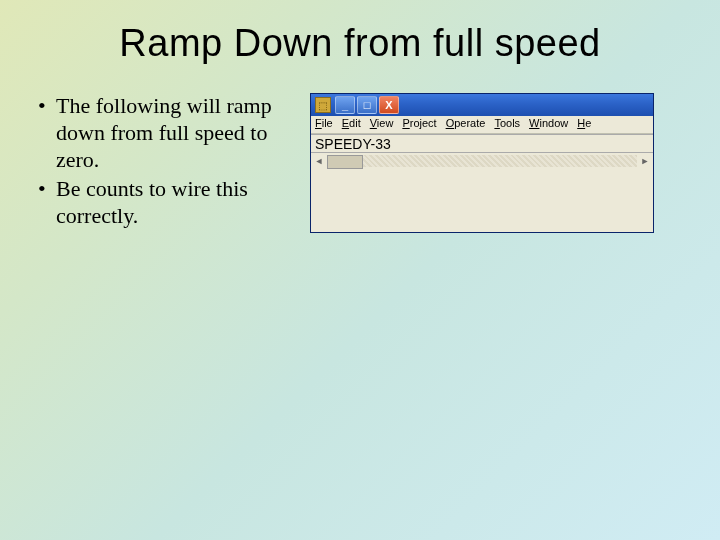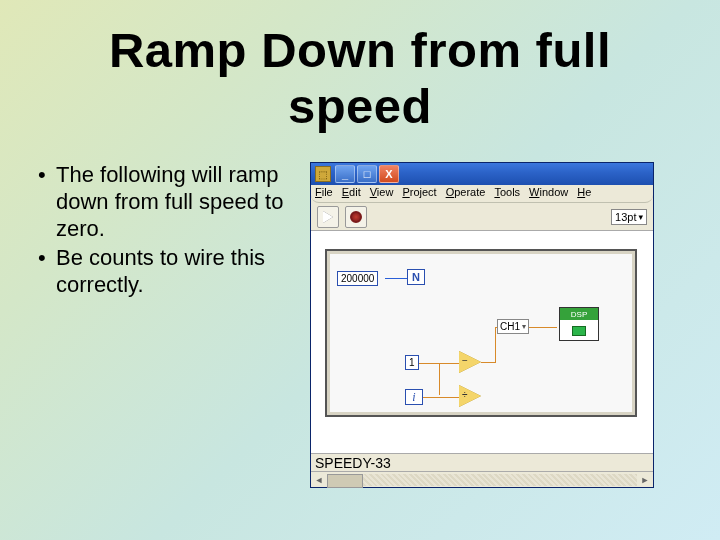--- a/index.html
+++ b/index.html
@@ -4,29 +4,29 @@
 <style>
   * { box-sizing: border-box; margin: 0; padding: 0; }
   body {
     width: 720px; height: 540px;
     background: linear-gradient(135deg, #e0e8b8 0%, #d4e7c8 25%, #c8e6e0 55%, #d0ecf4 100%);
     font-family: Arial, sans-serif;
     overflow: hidden;
   }
   .slide { padding: 22px 36px 20px 36px; }
   .title {
-    font-size: 49px;
-    font-weight: bold;
+    font-size: 38px;
+    font-weight: normal;
     text-align: center;
     color: #000;
     margin-bottom: 28px;
     letter-spacing: 0.5px;
   }
   .content { display: flex; gap: 14px; }
-  .bullets { flex: 0 0 260px; font-size: 22px; line-height: 1.22; }
+  .bullets { flex: 0 0 260px; font-size: 22px; line-height: 1.22; font-family: Liberation Serif, serif; }
   .bullets li { list-style: none; position: relative; padding-left: 20px; margin-bottom: 3px; }
   .bullets li::before { content: "•"; position: absolute; left: 2px; top: 0; }
 
   .win {
     width: 344px;
     border: 1px solid #0a246a;
     background: #ece9d8;
     font-family: Tahoma, sans-serif;
     font-size: 11px;
     position: relative;
@@ -51,21 +51,20 @@
     border-radius: 2px; color: #fff; font-weight: bold; font-size: 11px;
     border: 1px solid rgba(255,255,255,0.4);
   }
   .tb-min, .tb-max { background: linear-gradient(#6fa3f0, #3a6fc8); }
   .tb-close { background: linear-gradient(#f08262, #d24a1e); }
 
   .menu {
     height: 18px; background: #ece9d8; display: flex;
     padding: 1px 4px; gap: 9px; font-size: 11px;
     border-bottom: 1px solid #c0c0b0;
-    border-radius: 8px;
   }
   .menu span u { text-decoration: underline; }
 
   .toolbar {
     height: 28px; background: #ece9d8; border-bottom: 1px solid #aaa;
     display: flex; align-items: center; padding: 2px 6px; gap: 6px;
   }
   .tbtn { width: 22px; height: 22px; border: 1px solid #999; background: #f4f2e8;
     display: flex; align-items: center; justify-content: center; border-radius: 2px; }
   .run-arrow { width: 0; height: 0; border-left: 10px solid #fff; border-top: 6px solid transparent; border-bottom: 6px solid transparent;
@@ -136,58 +135,21 @@
       <div class="menu">
         <span><u>F</u>ile</span>
         <span><u>E</u>dit</span>
         <span><u>V</u>iew</span>
         <span><u>P</u>roject</span>
         <span><u>O</u>perate</span>
         <span><u>T</u>ools</span>
         <span><u>W</u>indow</span>
         <span><u>H</u>e</span>
       </div>
-      <div class="toolbar">
-        <div class="tbtn">
-            <div class="run-arrow"></div>
-          </div>
-        <div class="tbtn">
-            <div class="stop-o"></div>
-          </div>
-        <div class="font-sel">13pt</div>
-      </div>
 
-      <div class="canvas">
-        <div class="loop">
-          <div class="const c200k">200000</div>
-          <div class="nterm">N</div>
-          <div class="wire-b" style="left:58px; top:27px; width:22px; height:1px;"></div>
-
-          <div class="const c1">1</div>
-          <div class="iterm">i</div>
-
-          <div class="op sub"></div>
-          <div class="op div"></div>
-
-          <div class="wire" style="left:92px; top:112px; width:40px; height:1px;"></div>
-          <div class="wire" style="left:96px; top:146px; width:36px; height:1px;"></div>
-          <div class="wire" style="left:112px; top:112px; width:1px; height:32px;"></div>
-          <div class="wire" style="left:154px; top:111px; width:14px; height:1px;"></div>
-          <div class="wire" style="left:168px; top:76px; width:1px; height:36px;"></div>
-          <div class="wire" style="left:168px; top:76px; width:62px; height:1px;"></div>
-
-          <div class="ch1">CH1</div>
-          <div class="dsp">
-            <div class="dsp-top">DSP</div>
-            <div class="dsp-b">
-                <span></span>
-              </div>
-          </div>
-        </div>
-      </div>
 
       <div class="status">SPEEDY-33</div>
       <div class="scroll-h">
           <div class="scroll-track"></div>
         </div>
     </div>
   </div>
 </div>
 
 </body></html>

